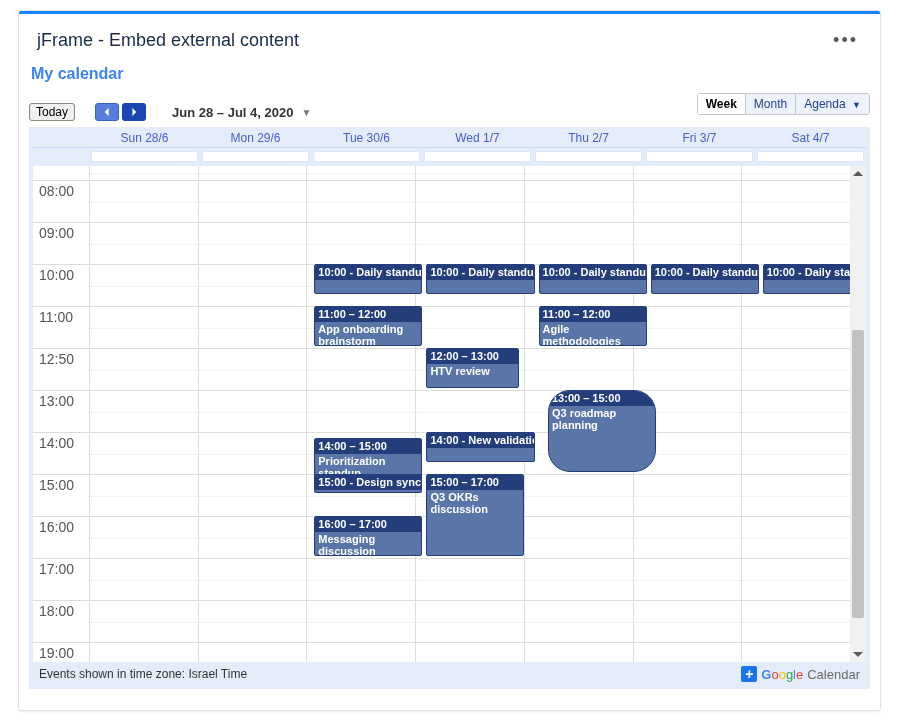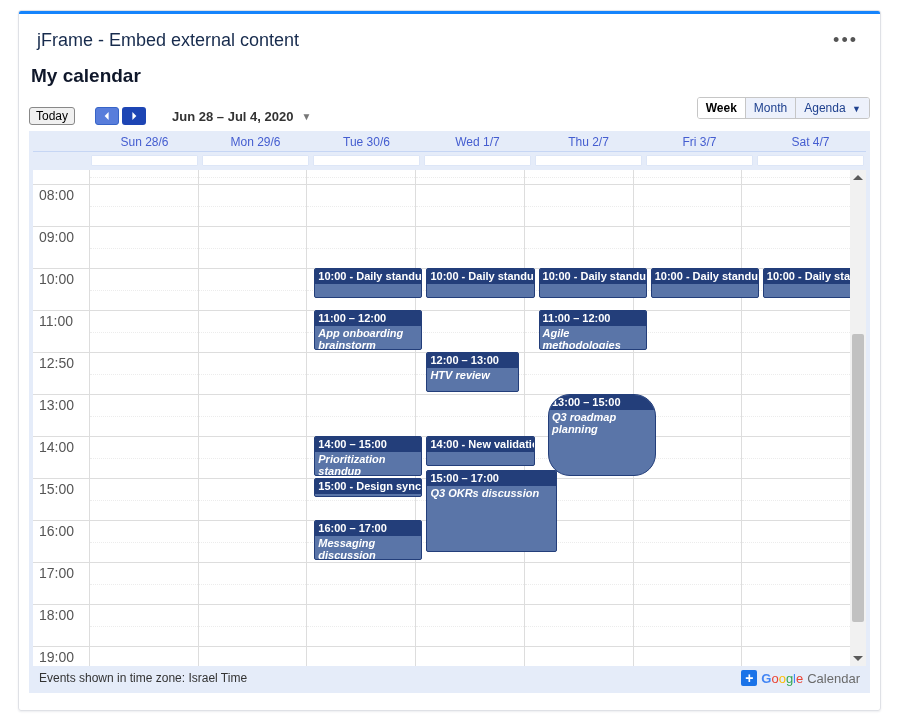--- a/index.html
+++ b/index.html
@@ -4,21 +4,21 @@
 <style>
   * { box-sizing: border-box; }
   html, body { margin:0; padding:0; font-family: Arial, "Helvetica Neue", Helvetica, sans-serif; background:#fff; }
   .wrap { width:899px; height:721px; padding:10px 18px; }
   .card { width:100%; height:100%; border:1px solid #dfe1e6; border-radius:3px; box-shadow:0 1px 2px rgba(9,30,66,.08); overflow:hidden; position:relative; }
   .topaccent { height:3px; background:#1584fc; }
   .card-header { display:flex; align-items:center; justify-content:space-between; padding:12px 18px 6px; }
   .card-title { color:#172b4d; font-size:18px; font-weight:500; }
   .more-btn { color:#555; font-size:18px; letter-spacing:2px; cursor:pointer; padding:4px; }
   .body { padding:4px 10px 0; }
-  .cal-title { font-size:19px; font-weight:bold; color:#0f172a; padding:0 0 2px 2px; }
+  .cal-title { font-size:16px; font-weight:bold; color:#3b82f6; padding:0 0 2px 2px; }
   .toolbar { display:flex; align-items:center; justify-content:space-between; padding:2px 0 4px; }
   .tb-left { display:flex; align-items:center; gap:20px;margin-top:16px; }
   .today-btn { font:12px Arial; border:1px solid #888; border-radius:3px; padding:1px 6px; background:#f0f0f0; cursor:pointer; }
   .navpair { display:flex; gap:3px; }
   .navbtn { width:24px; height:18px; border:1px solid #3764c7; border-radius:3px; background:#587ddb; display:flex; align-items:center; justify-content:center; cursor:pointer; }
   .navbtn.active { background:#1d45b4; border:2px solid #1d45b4; }
   .navbtn svg { fill:#fff; }
   .date-range { font-size:13px; font-weight:bold; color:#333; margin-left:6px; display:flex; align-items:center; gap:8px; }
   .dd-caret { color:#777; font-size:10px; }
   .tabs { display:flex; border:1px solid #c6c6c6; border-radius:3px; overflow:hidden; font-size:12px; }
@@ -36,21 +36,21 @@
   .gridwrap { position:relative; height:496px; overflow:hidden; }
   .grid { position:absolute; inset:0 16px 0 0; overflow:hidden; }
   .hours { position:absolute; top:0; left:0; right:0; }
   .hourrow { height:42px; display:grid; grid-template-columns:56px repeat(7, 1fr); border-top:1px solid #ddd; }
   .hourrow:first-child { border-top:none; }
   .hourlabel { font-size:14px; color:#555; padding:2px 0 0 6px; }
   .hourrow .cell { border-left:1px solid #ddd; position:relative; }
   .hourrow .cell::after { content:''; position:absolute; left:0; right:0; top:50%; border-top:1px dotted #ececec; }
   .event { position:absolute; left:1px; right:2px; background:#5a75a8; border:1px solid #233e7a; border-radius:2px; color:#fff; overflow:hidden; font-size:11px; line-height:1.15; cursor:pointer; }
   .event .eh { background:#233e7a; color:#fff; font-weight:bold; padding:1px 3px; white-space:nowrap; overflow:hidden; font-size:11px; }
-  .event .eb { padding:1px 3px 2px; font-weight:bold;font-style:italic; }
+  .event .eb { padding:1px 3px 2px; font-weight:bold; }
   .scrollbar { position:absolute; right:0; top:0; bottom:0; width:16px; background:#f1f1f1; display:flex; flex-direction:column; }
   .sb-btn { height:16px; background:#f1f1f1; display:flex; align-items:center; justify-content:center; }
   .sb-btn svg { fill:#5a5a5a; }
   .sb-track { flex:1; position:relative; }
   .sb-thumb { position:absolute; left:2px; right:2px; border-radius:2px; background:#c1c1c1; }
   .footer { display:flex; align-items:center; justify-content:space-between; padding:4px 6px 3px 6px; background:#e5ecf9; font-size:12px; color:#333; }
   .gbadge { display:flex; align-items:center; gap:4px; font-size:13px; color:#6a6a6a; cursor:pointer; }
   .gplus { width:16px; height:16px; background:#1a73e8; color:#fff; font-weight:bold; display:flex; align-items:center; justify-content:center; border-radius:2px; font-size:14px; }
   .gword { letter-spacing:0; }
   .gword b { color:#4285F4; } .gword i { color:#EA4335; font-style:normal; } .gword u { color:#FBBC05; text-decoration:none; } .gword s { color:#34A853; text-decoration:none; } .gword em{color:#4285F4; font-style:normal;}
@@ -274,31 +274,31 @@
                   <div class="eb">Agile methodologies</div>
                 </div>
                 <div class="event" style="top: 182px; height: 40px; left: 393.429px; width: 93px;">
                   <div class="eh">12:00 – 13:00</div>
                   <div class="eb">HTV review</div>
                 </div>
                 <div class="event" style="top: 224px; height: 82px; left: 515px; width: 108.143px; border-radius: 22px;">
                   <div class="eh">13:00 – 15:00</div>
                   <div class="eb">Q3 roadmap planning</div>
                 </div>
-                <div class="event" style="top: 266px; height: 40px; left: 281.286px; width: 108.143px;">
+                <div class="event" style="top: 272px; height: 40px; left: 281.286px; width: 108.143px;">
                   <div class="eh">14:00 – 15:00</div>
                   <div class="eb">Prioritization standup</div>
                 </div>
                 <div class="event" style="top: 266px; height: 29.5px; left: 393.429px; width: 108.143px;">
                   <div class="eh">14:00 - New validation</div>
                 </div>
                 <div class="event" style="top: 308px; height: 19px; left: 281.286px; width: 108.143px;">
                   <div class="eh">15:00 - Design sync</div>
                 </div>
-                <div class="event" style="top: 300px; height: 82px; left: 393.429px; width: 131px;">
+                <div class="event" style="top: 308px; height: 82px; left: 393.429px; width: 98px;">
                   <div class="eh">15:00 – 17:00</div>
                   <div class="eb">Q3 OKRs discussion</div>
                 </div>
                 <div class="event" style="top: 350px; height: 40px; left: 281.286px; width: 108.143px;">
                   <div class="eh">16:00 – 17:00</div>
                   <div class="eb">Messaging discussion</div>
                 </div>
               </div>
           </div>
           <div class="scrollbar">

